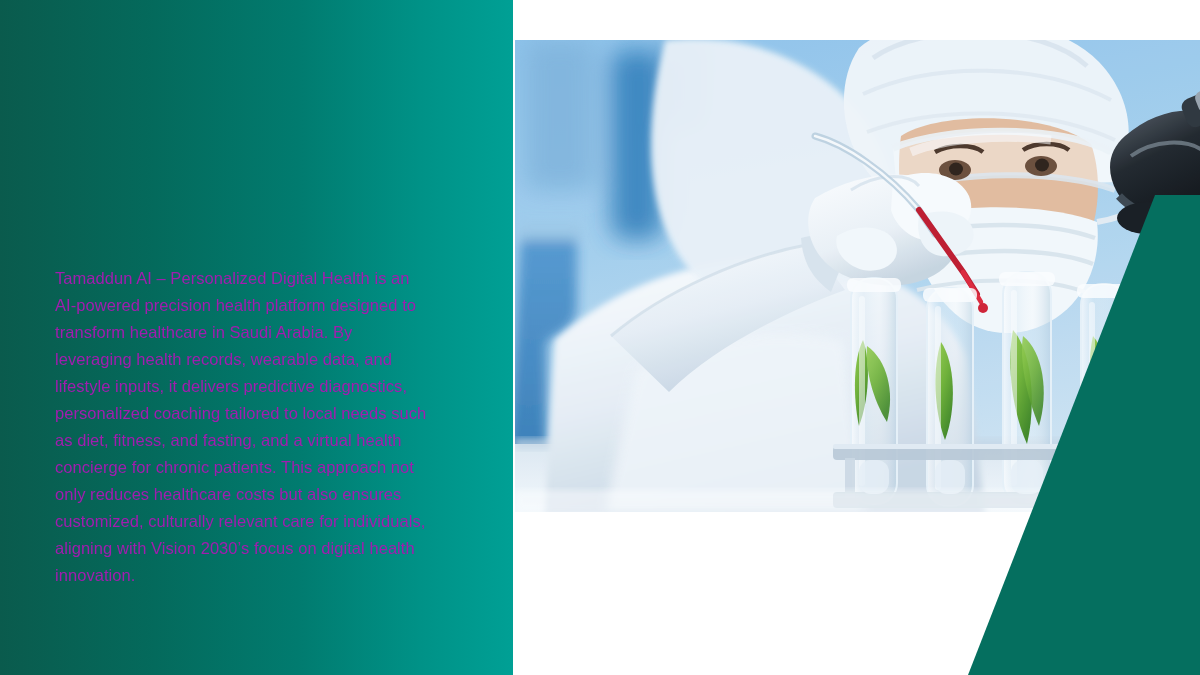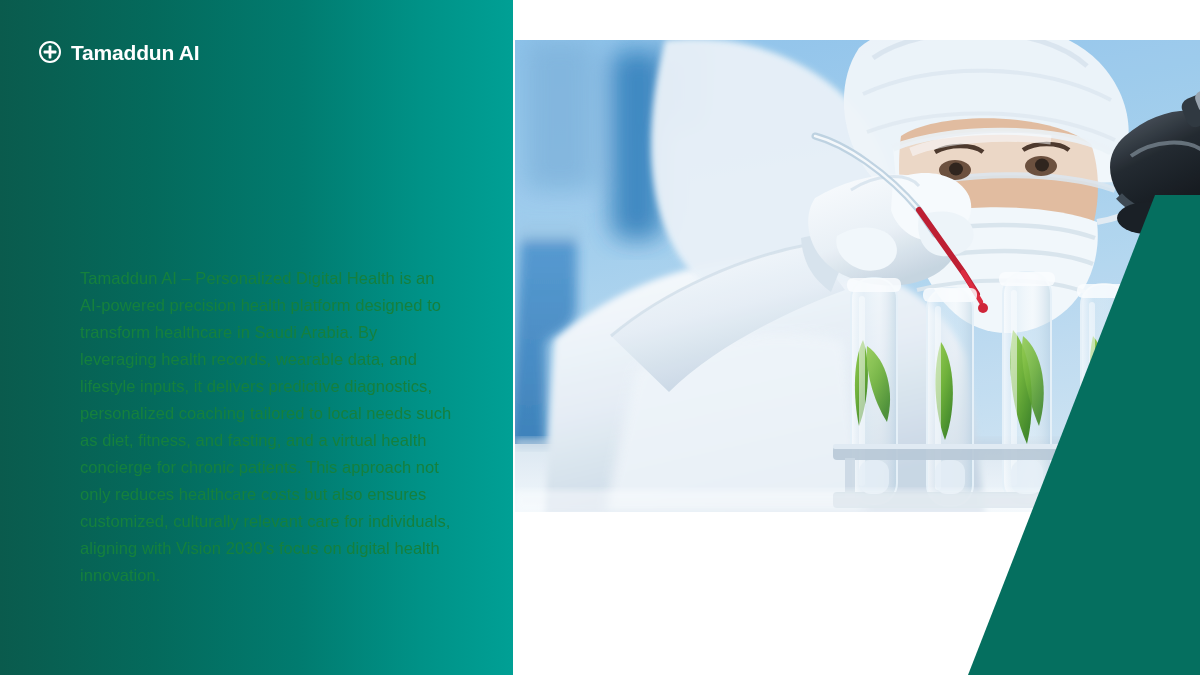--- a/index.html
+++ b/index.html
@@ -67,24 +67,24 @@
     font-size: 62px;
     font-weight: 300;
     letter-spacing: -0.8px;
     line-height: 1.05;
     z-index: 6;
   }
 
   
   .body-copy {
     position: absolute;
-    left: 80px;
+    left: 55px;
     top: 248px;
     width: 375px;
-    color: #15803d;
+    color: #a21caf;
     font-size: 16.5px;
     font-weight: 400;
     line-height: 27px;
     letter-spacing: 0.05px;
     z-index: 6;
   }
 
   
   .photo-frame {
     position: absolute;
@@ -311,28 +311,20 @@
       </g>
 
       <rect x="0" y="450" width="685" height="22" fill="#ffffff" opacity="0.55" filter="url(#soft3)"></rect>
 
       <rect x="0" y="0" width="685" height="472" fill="#9cc8e8" opacity="0.05"></rect>
     </svg>
   </div>
 
   <div class="left-panel"></div>
 
-  <div class="brand">
-    <svg class="brand-mark" viewBox="0 0 24 24">
-      <circle cx="12" cy="12" r="10" fill="none" stroke="#ffffff" stroke-width="2"></circle>
-      <rect x="10.6" y="5.6" width="2.8" height="12.8" rx="0.6" fill="#ffffff"></rect>
-      <rect x="5.6" y="10.6" width="12.8" height="2.8" rx="0.6" fill="#ffffff"></rect>
-    </svg>
-    <span class="brand-name">Tamaddun AI</span>
-  </div>
 
 
   <p class="body-copy">Tamaddun AI – Personalized Digital Health is an AI-powered precision health platform designed to transform healthcare in Saudi Arabia. By leveraging health records, wearable data, and lifestyle inputs, it delivers predictive diagnostics, personalized coaching tailored to local needs such as diet, fitness, and fasting, and a virtual health concierge for chronic patients. This approach not only reduces healthcare costs but also ensures customized, culturally relevant care for individuals, aligning with Vision 2030’s focus on digital health innovation.</p>
 
   <div class="corner-triangle">
     <svg viewBox="0 0 260 505">
       <polygon points="215,25 260,25 260,505 28,505" fill="#056f5f"></polygon>
     </svg>
   </div>
 

